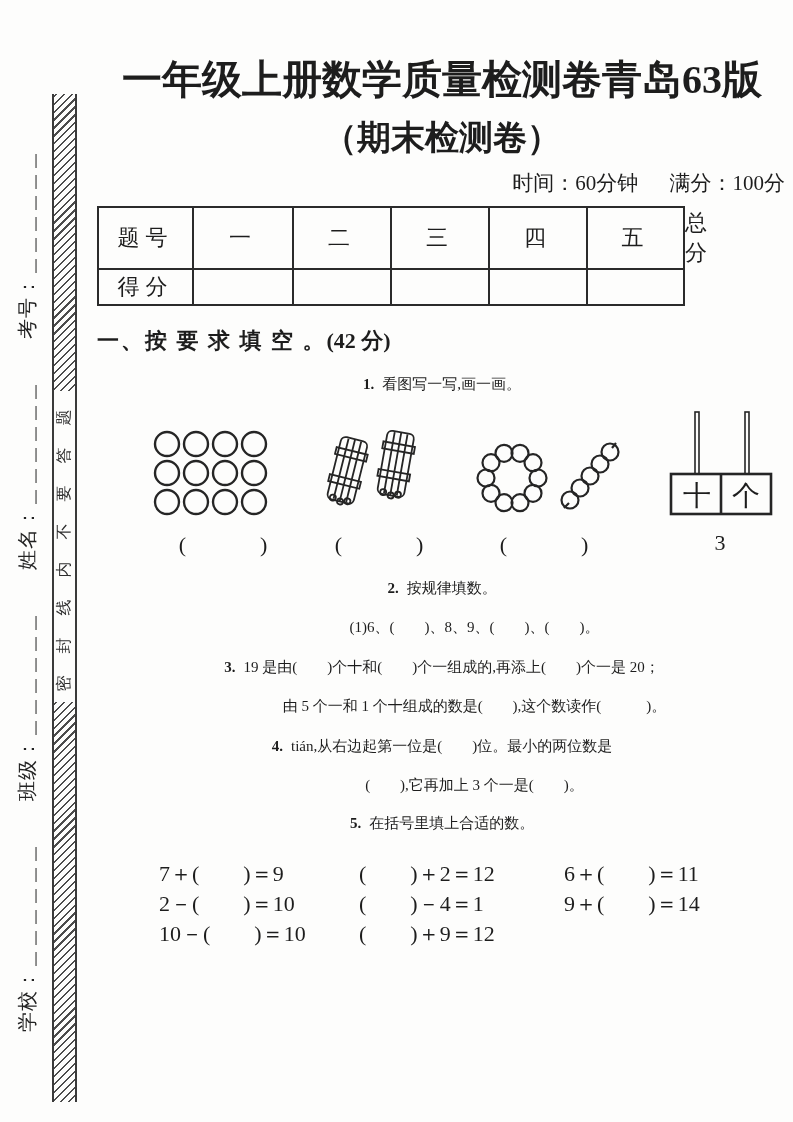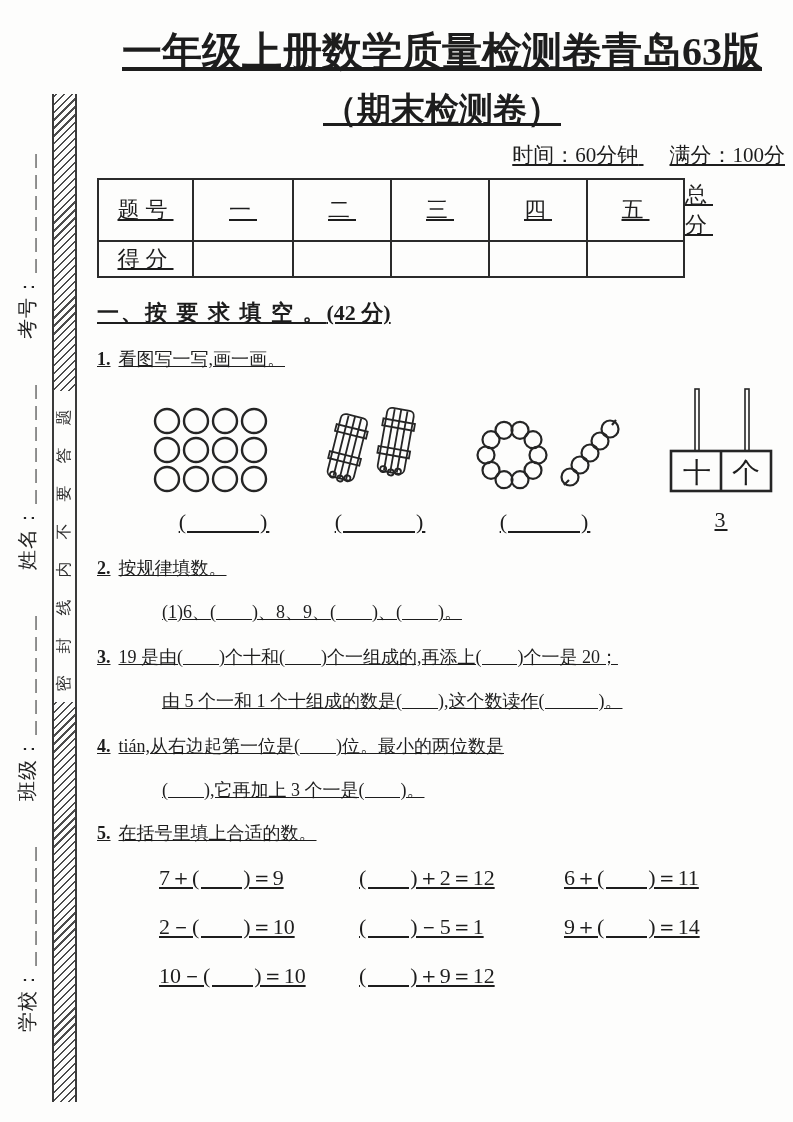--- a/index.html
+++ b/index.html
@@ -25,55 +25,55 @@
   .hatch {
     align-self:stretch;
     background:repeating-linear-gradient(45deg, transparent 0 4px, #4c4c4c 4px 5.6px);
   }
   .hatch.long { flex:1.35; }
   .hatch.short { flex:1; }
   .seal-chars {
     font-size:16px; letter-spacing:9px; padding:0 10px; color:#2e2e2e; white-space:nowrap;
   }
   
-  .content { position:absolute; left:97px; top:24px; width:690px;text-decoration:underline; }
+  .content { position:absolute; left:97px; top:52px; width:690px; }
   .title { font-size:40px; font-weight:bold; text-align:center; letter-spacing:0; white-space:nowrap; }
   .subtitle { font-size:34px; font-weight:bold; text-align:center; margin-top:8px; }
   .info-line { text-align:right; font-size:21px; margin-top:8px; padding-right:2px; }
   .info-line span + span { margin-left:26px; }
 
   table.score { border-collapse:collapse; table-layout:fixed; width:573px; margin-top:9px; }
   table.score td {
     border:2.3px solid #2b2b2b; height:36px; text-align:center;
     font-size:22px; letter-spacing:6px;
   }
 
   .pinyin { font-family:"DejaVu Sans","Liberation Sans",sans-serif; font-size:15px; color:#2a2a2a; margin:5px 0 0 38px; }
   .sec-head { font-size:22px; font-weight:bold; letter-spacing:2px; margin-top:20px; }
 
-  .q { font-size:18px; }
+  .q { font-size:15px;text-align:center; }
   .q-num { font-weight:bold; margin-right:8px; }
   .q-head { margin-top:19px; }
   .indent { margin-left:65px; }
   .q-line { margin-top:20px; }
 
   
   .figs { display:flex; align-items:flex-end; margin-top:14px; }
   .fig { flex:none; display:flex; justify-content:center; }
   .fig.c1 { width:150px; margin-left:52px; }
   .fig.c2 { width:110px; margin-left:26px; }
   .fig.c3 { width:160px; margin-left:30px; }
   .fig.c4 { width:132px; margin-left:30px; }
   .ans-row { display:flex; margin-top:12px; font-size:22px; }
   .ans-row .fig { letter-spacing:2px; }
 
   
   .eq-grid {
     display:grid; grid-template-columns:200px 205px auto;
-    margin:18px 0 0 62px; row-gap:19px; font-size:22px;
+    margin:26px 0 0 62px; font-size:22px;
   }
   .circle {
     display:inline-block; width:30px; height:30px; border:2px solid #2b2b2b;
     border-radius:50%; vertical-align:-9px; margin:0 5px;
   }
 
   svg { display:block; }
 </style>
 </head>
 <body>
@@ -241,21 +241,21 @@
     <div class="q q-line indent">(　　),它再加上 3 个一是(　　)。</div>
 
     <div class="q q-head">
       <span class="q-num">5.</span><span>在括号里填上合适的数。</span>
     </div>
     <div class="eq-grid" id="q5-grid">
         <div>7＋(　　)＝9</div>
         <div>(　　)＋2＝12</div>
         <div>6＋(　　)＝11</div>
         <div>2－(　　)＝10</div>
-        <div>(　　)－5＝1</div>
+        <div>(　　)－4＝1</div>
         <div>9＋(　　)＝14</div>
         <div>10－(　　)＝10</div>
         <div>(　　)＋9＝12</div>
         <div></div>
       </div>
 
 
   </div>
 </div>
 

